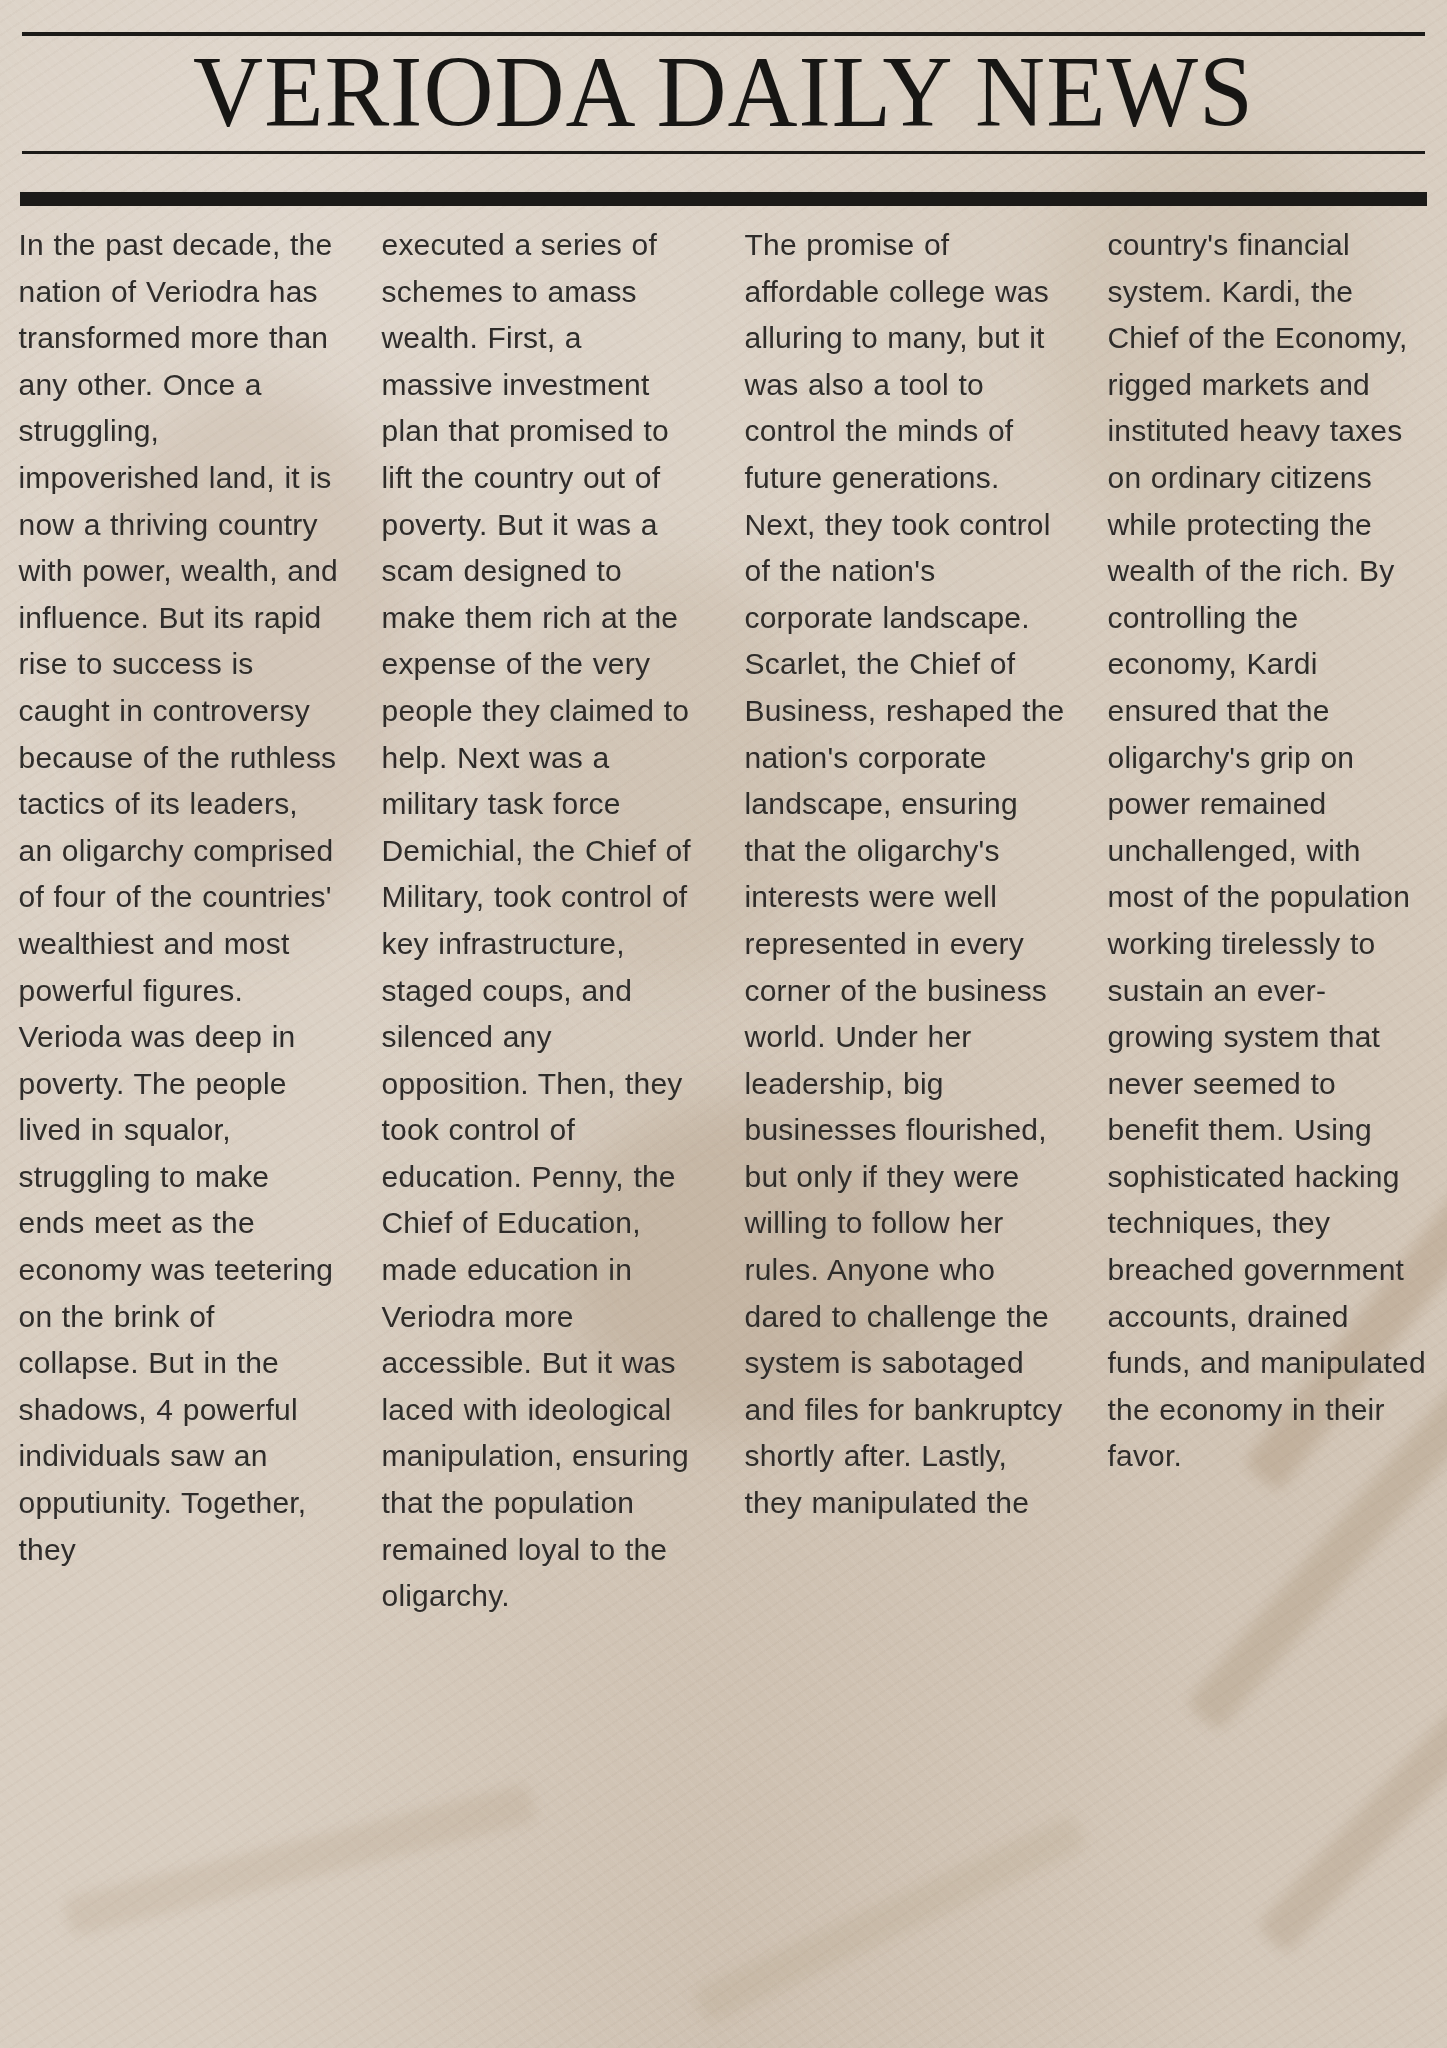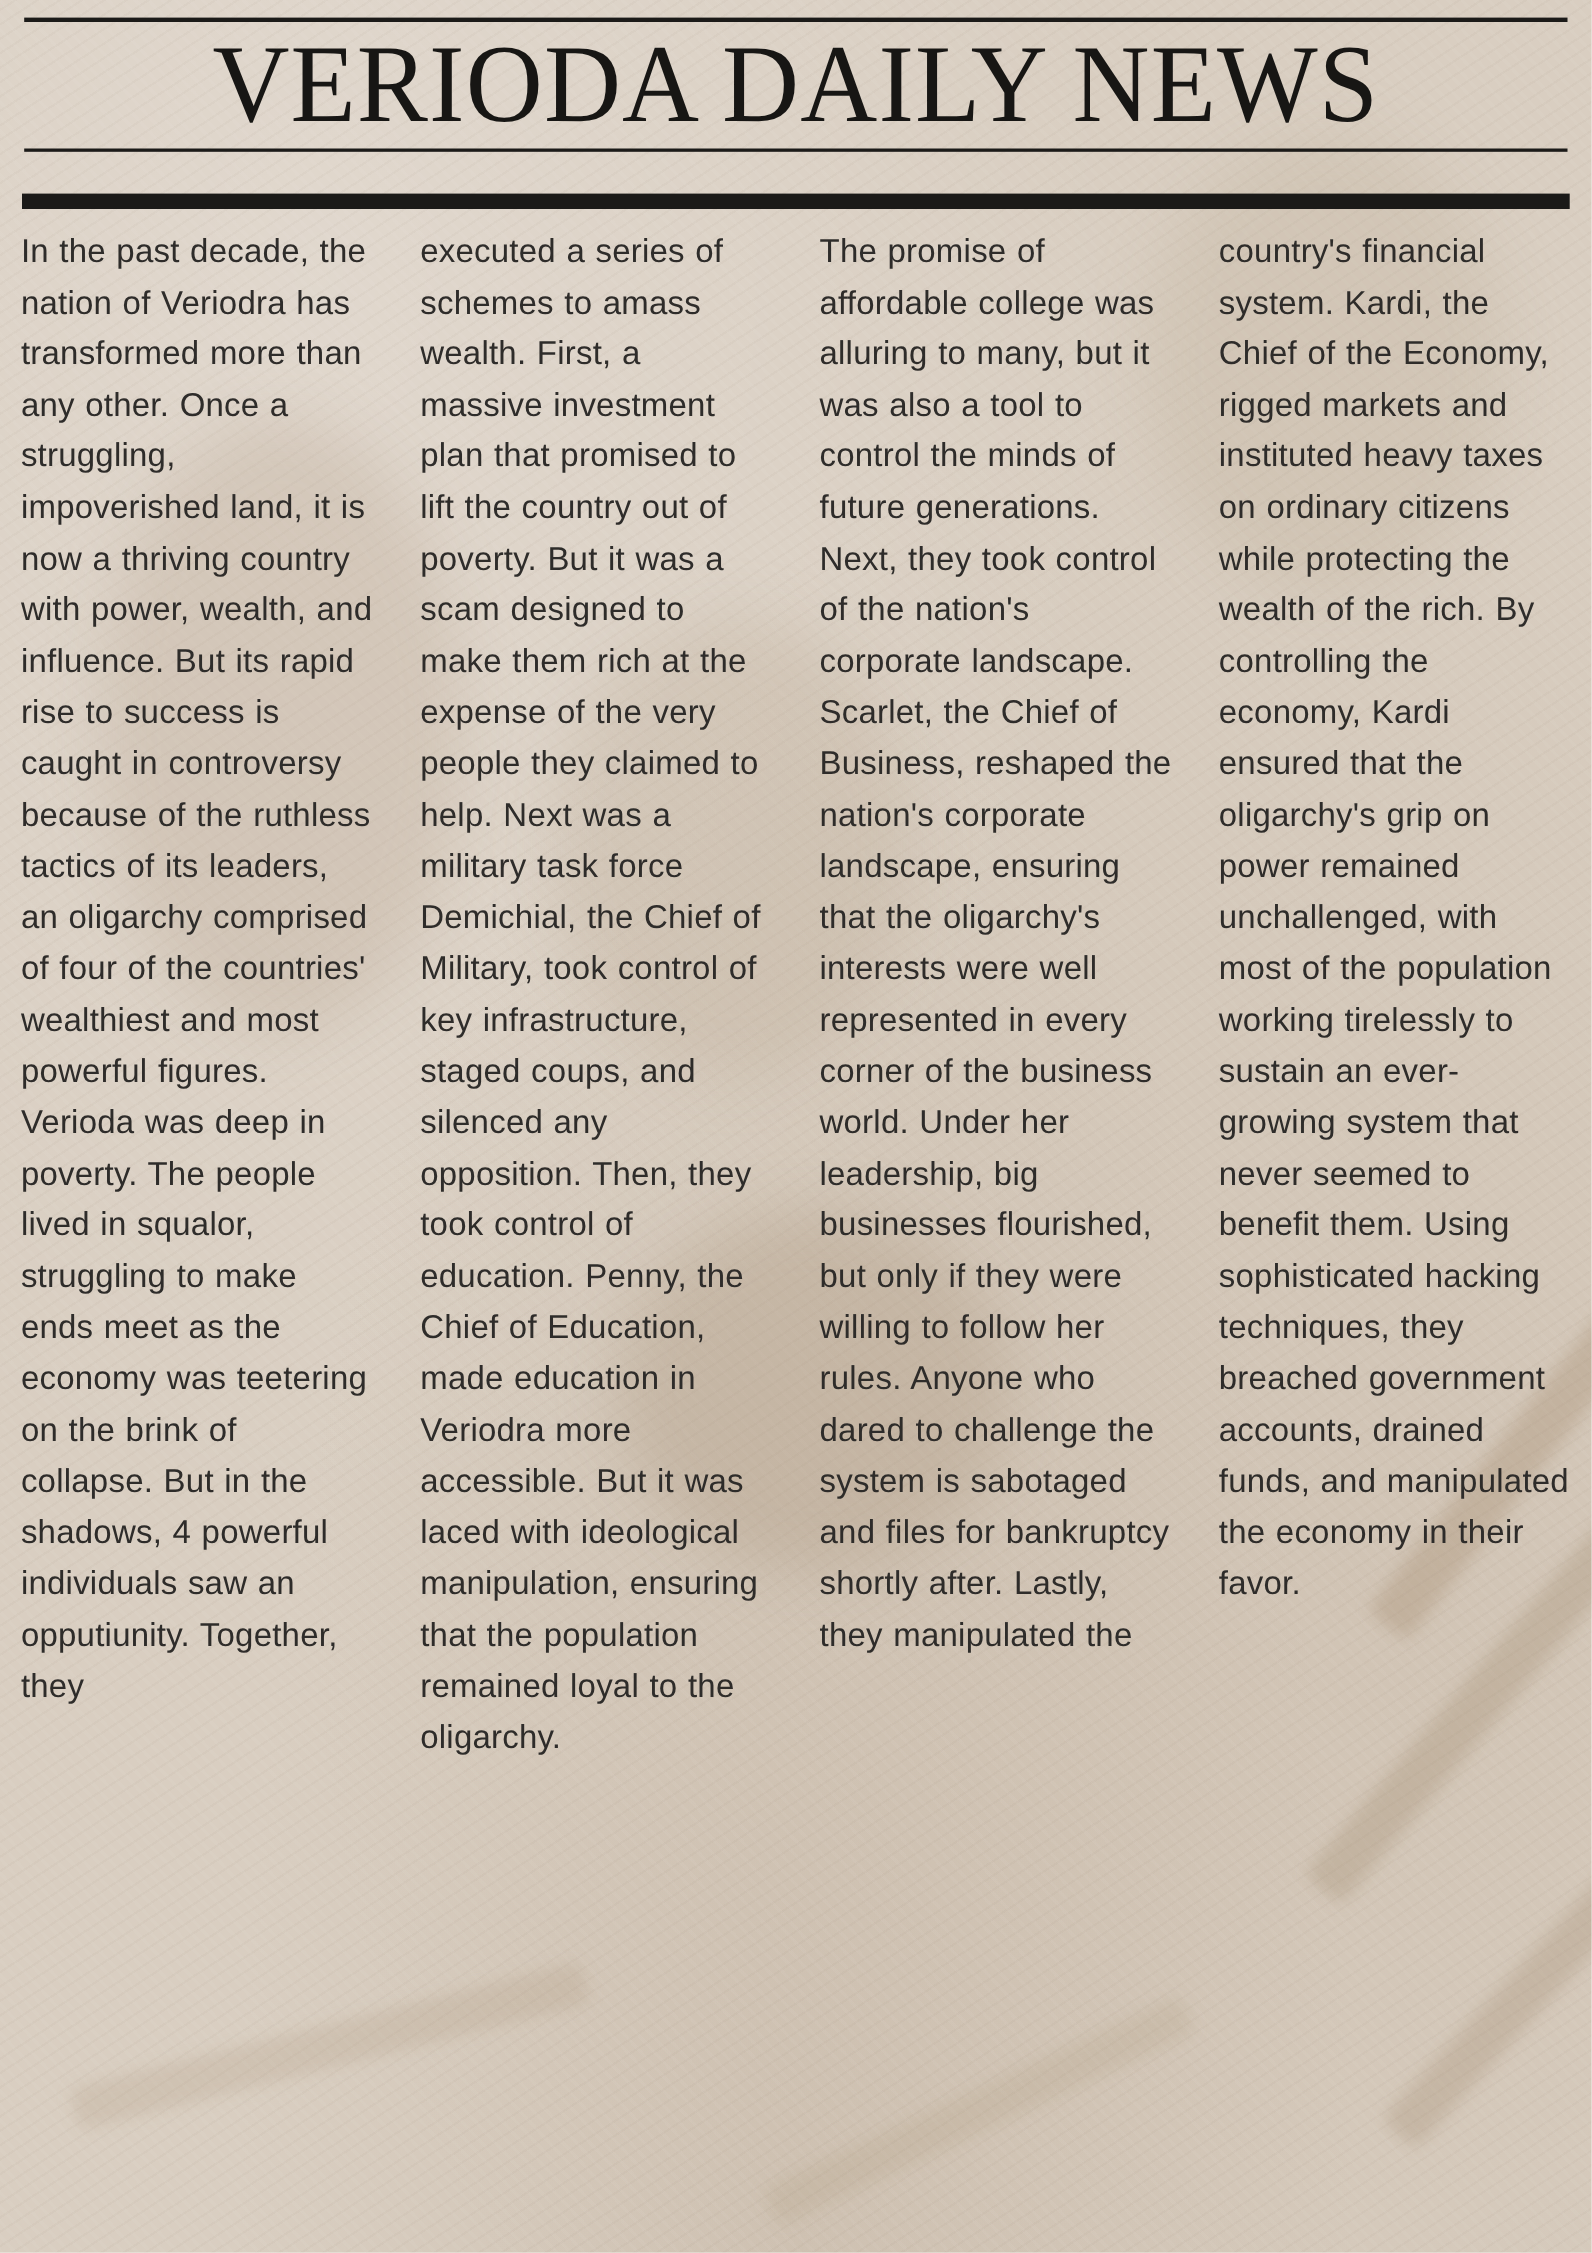--- a/index.html
+++ b/index.html
@@ -54,21 +54,21 @@
   .rule {
     background: #1b1a18;
     margin: 0 22px;
   }
   .rule-thin-top { height: 4px; }
   .rule-thin-bottom { height: 3px; }
   .rule-thick { height: 14px; margin: 0 20px; }
 
   .masthead {
     position: relative;
-    padding-top: 16px;
+    padding-top: 32px;
     z-index: 2;
   }
   .masthead h1 {
     margin: 8px 0 10px 0;
     text-align: center;
     font-family: "Liberation Serif", serif;
     font-weight: normal;
     font-size: 97px;
     line-height: 1.0;
     letter-spacing: 1px;
@@ -102,20 +102,21 @@
     color: #1d1c1a;
   }
 
   .columns {
     position: relative;
     z-index: 2;
     display: flex;
     gap: 42px;
     padding: 16px 19px 0 19px;
     box-sizing: border-box;
+    justify-content: center;
   }
   .col {
     width: 321px;
     flex: 0 0 321px;
     font-size: 30px;
     line-height: 46.6px;
     color: #2e2c2a;
     letter-spacing: 0.2px;
     word-spacing: 1px;
   }

